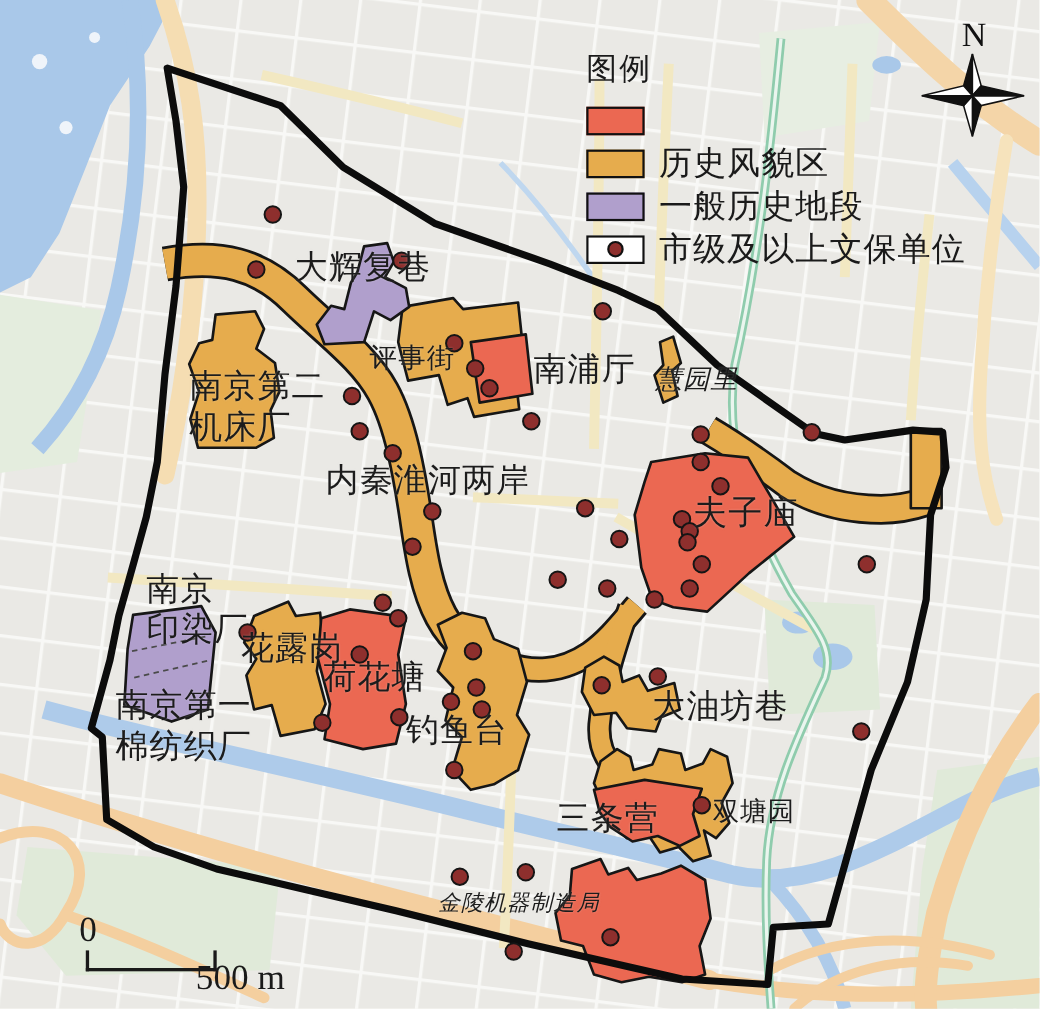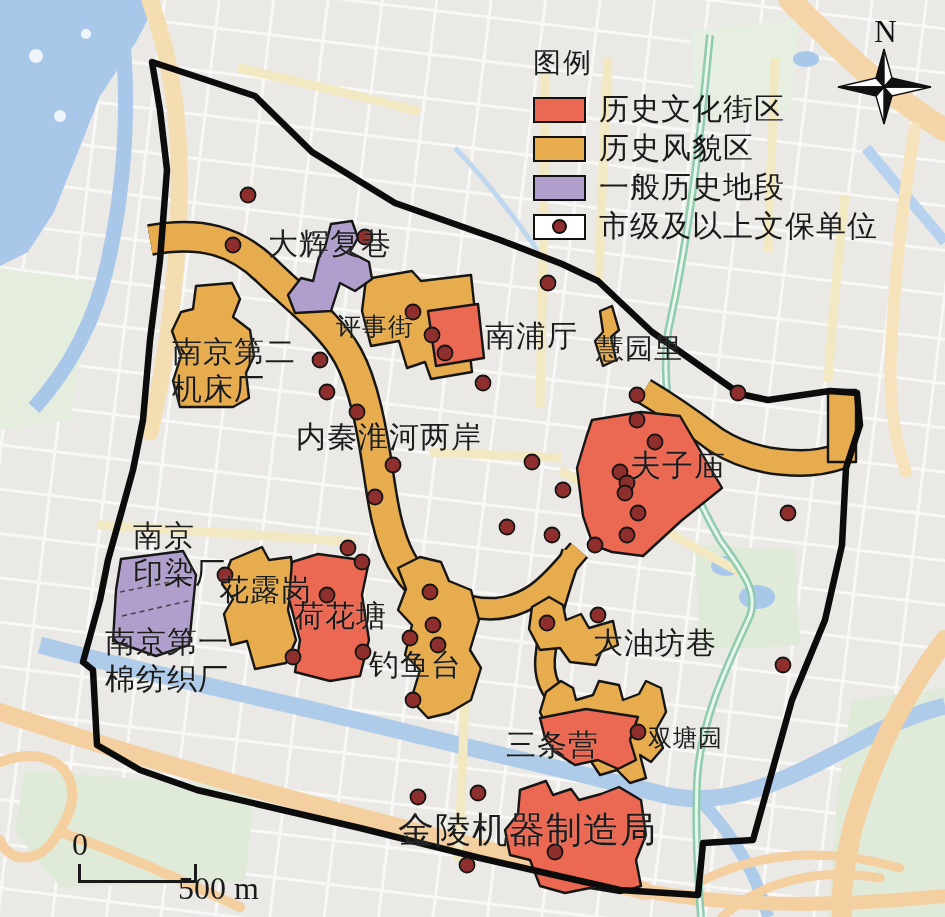--- a/index.html
+++ b/index.html
@@ -210,42 +210,41 @@
         <circle cx="467" cy="865" r="7.5" fill="#8E2F2D" stroke="#151515" stroke-width="1.8"></circle>
       </g>
   </svg>
 
   <div id="labels-layer">
       <div class="area-label" style="left: 268px; top: 226px; font-size: 30px;">大辉复巷</div>
       <div class="area-label" style="left: 172px; top: 334px; font-size: 30px;">南京第二
 机床厂</div>
       <div class="area-label" style="left: 336px; top: 312px; font-size: 25px;">评事街</div>
       <div class="area-label" style="left: 485px; top: 318px; font-size: 30px;">南浦厅</div>
-      <div class="area-label" style="left: 596px; top: 332px; font-size: 28px;">慧园里</div>
+      <div class="area-label" style="left: 596px; top: 332px; font-size: 24px; font-style: italic;">慧园里</div>
       <div class="area-label" style="left: 296px; top: 419px; font-size: 30px;">内秦淮河两岸</div>
       <div class="area-label" style="left: 630px; top: 447px; font-size: 31px;">夫子庙</div>
       <div class="area-label" style="left: 133px; top: 518px; font-size: 30px;">南京
 印染厂</div>
       <div class="area-label" style="left: 219px; top: 572px; font-size: 30px;">花露岗</div>
       <div class="area-label" style="left: 294px; top: 598px; font-size: 30px;">荷花塘</div>
       <div class="area-label" style="left: 105px; top: 624px; font-size: 30px;">南京第一
 棉纺织厂</div>
       <div class="area-label" style="left: 369px; top: 647px; font-size: 30px;">钓鱼台</div>
       <div class="area-label" style="left: 593px; top: 625px; font-size: 30px;">大油坊巷</div>
       <div class="area-label" style="left: 506px; top: 727px; font-size: 30px;">三条营</div>
       <div class="area-label" style="left: 648px; top: 724px; font-size: 24px;">双塘园</div>
-      <div class="area-label" style="left: 398px; top: 809px; font-size: 36px;">金陵机器制造局</div>
+      <div class="area-label" style="left: 398px; top: 809px; font-size: 20px; font-style: italic;">金陵机器制造局</div>
     </div>
 
   <div id="legend">
     <div id="legend-title">图例</div>
     <div id="legend-items">
         <div class="legend-row">
           <span class="legend-swatch" style="background: rgb(235, 104, 82);"></span>
-          <span class="legend-label">历史文化街区</span>
         </div>
         <div class="legend-row">
           <span class="legend-swatch" style="background: rgb(230, 172, 77);"></span>
           <span class="legend-label">历史风貌区</span>
         </div>
         <div class="legend-row">
           <span class="legend-swatch" style="background: rgb(176, 159, 204);"></span>
           <span class="legend-label">一般历史地段</span>
         </div>
         <div class="legend-row">

